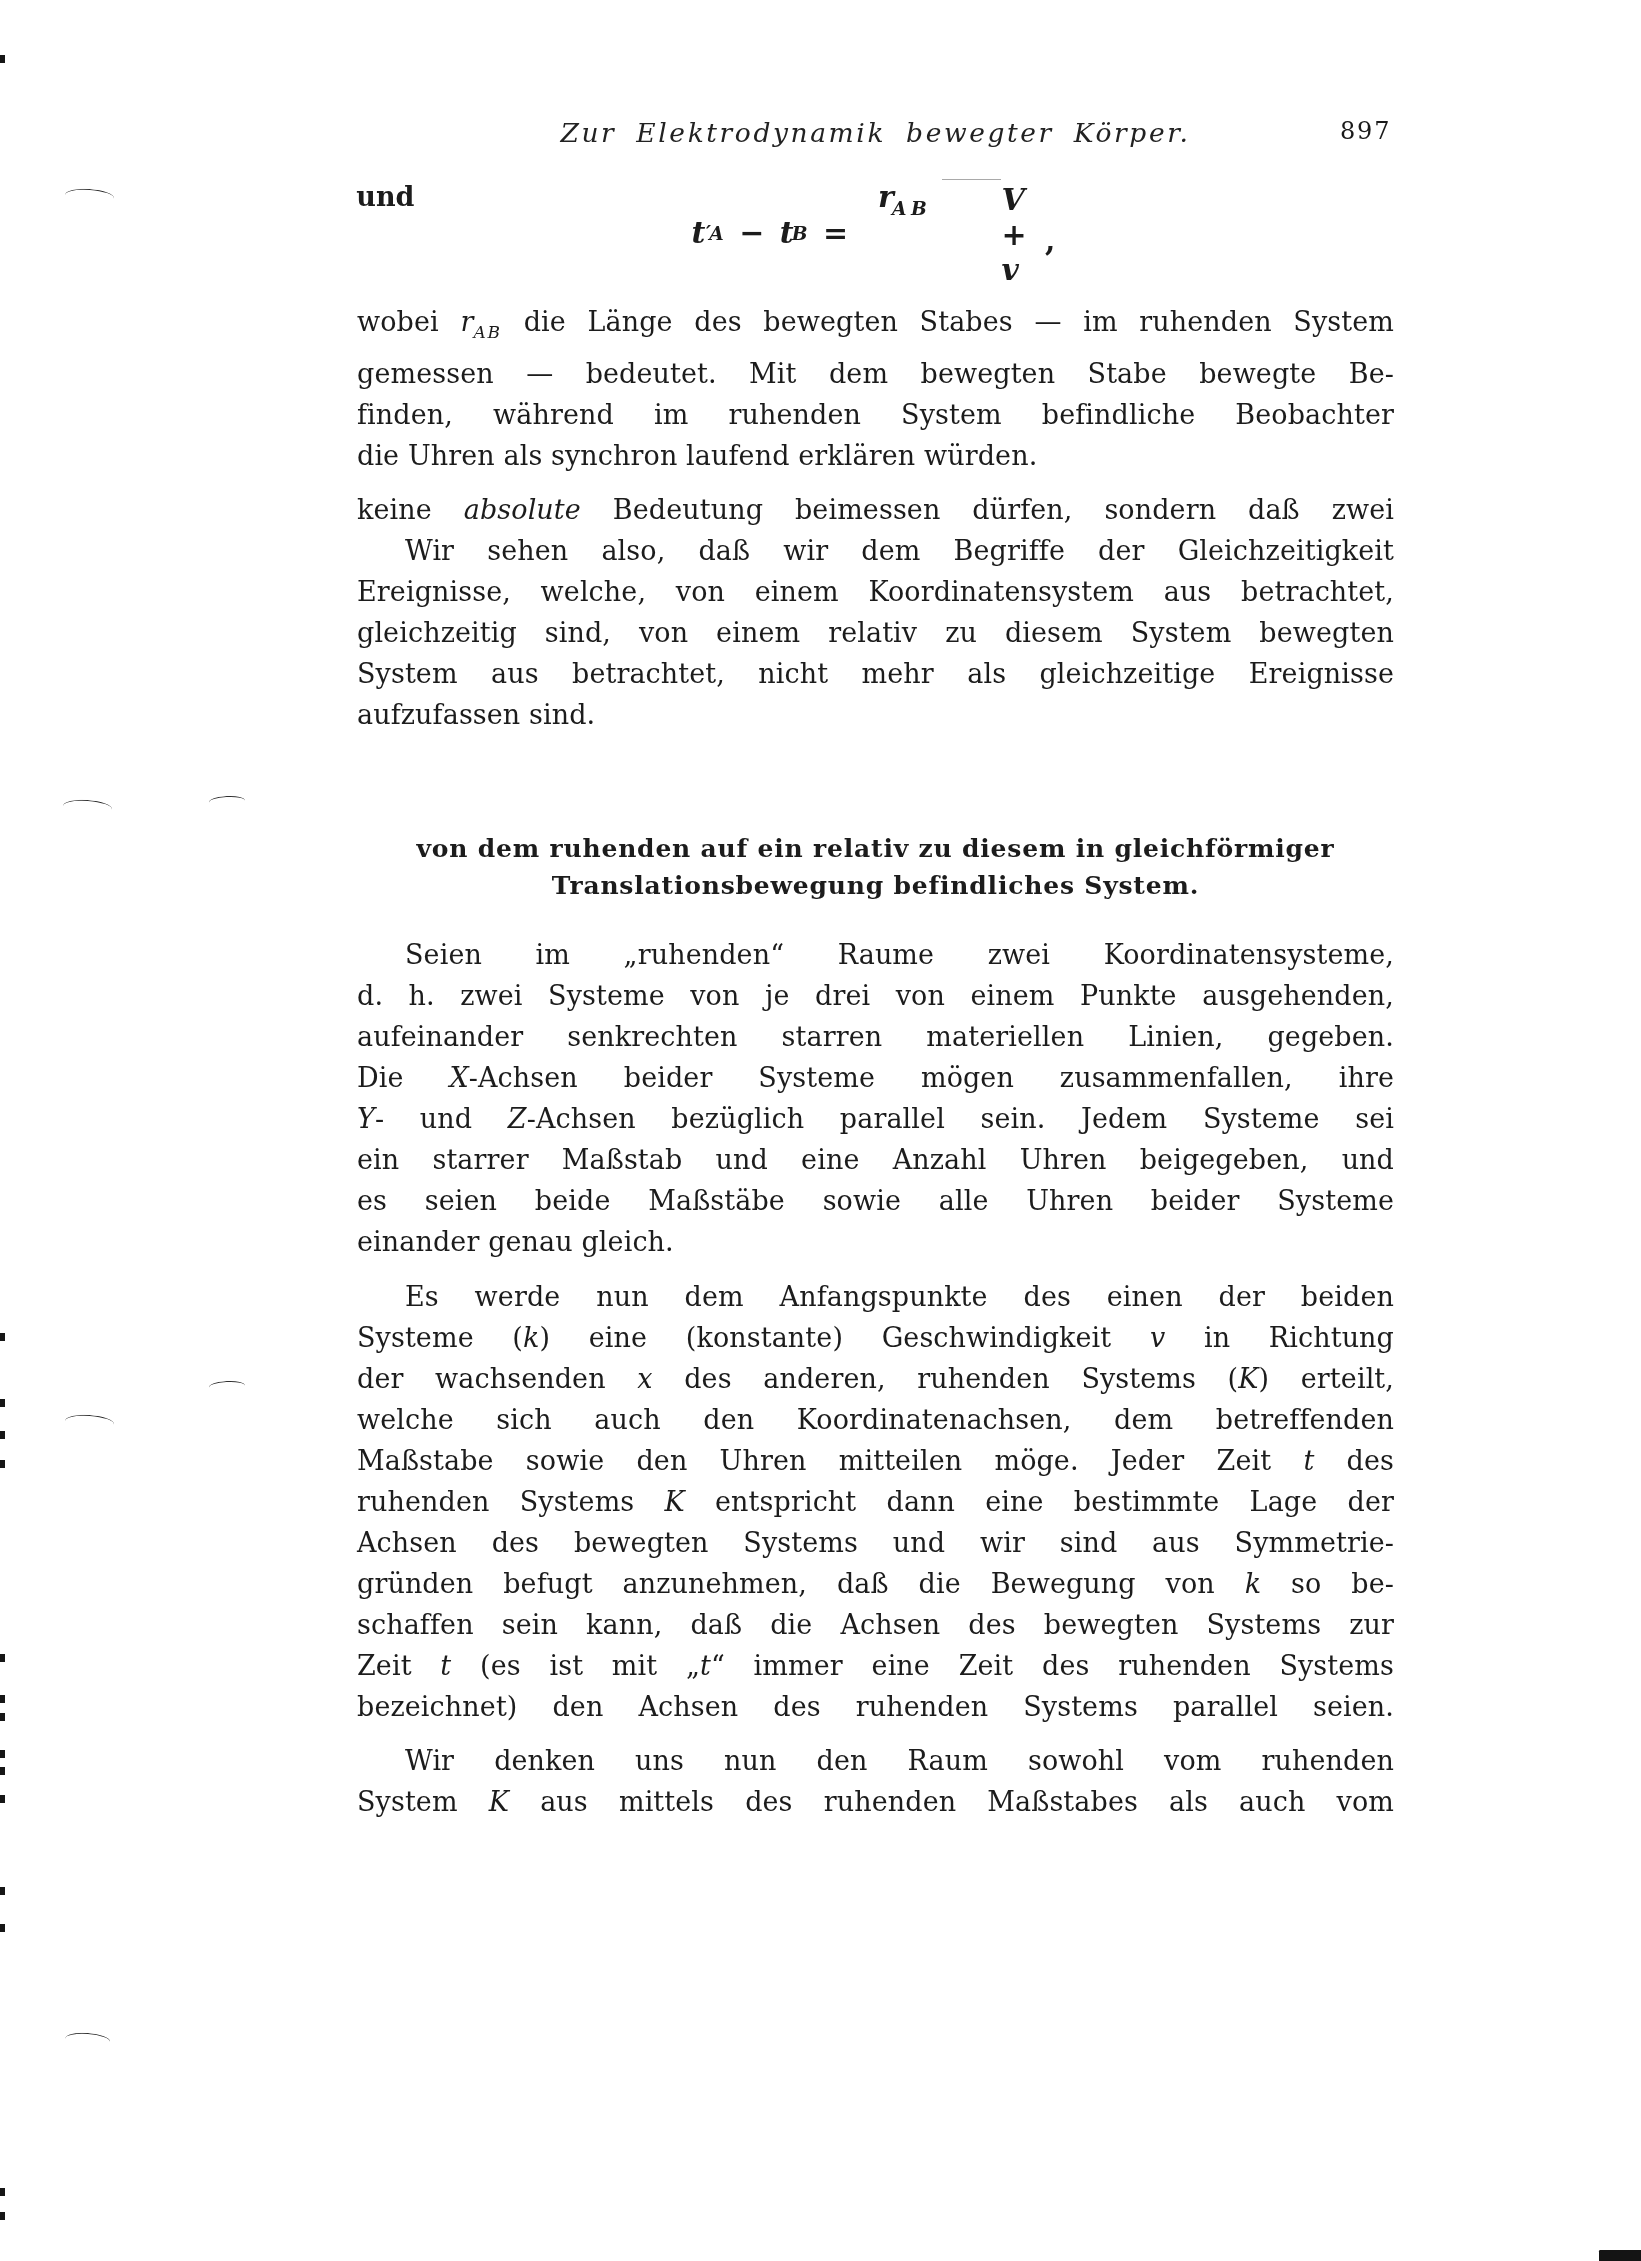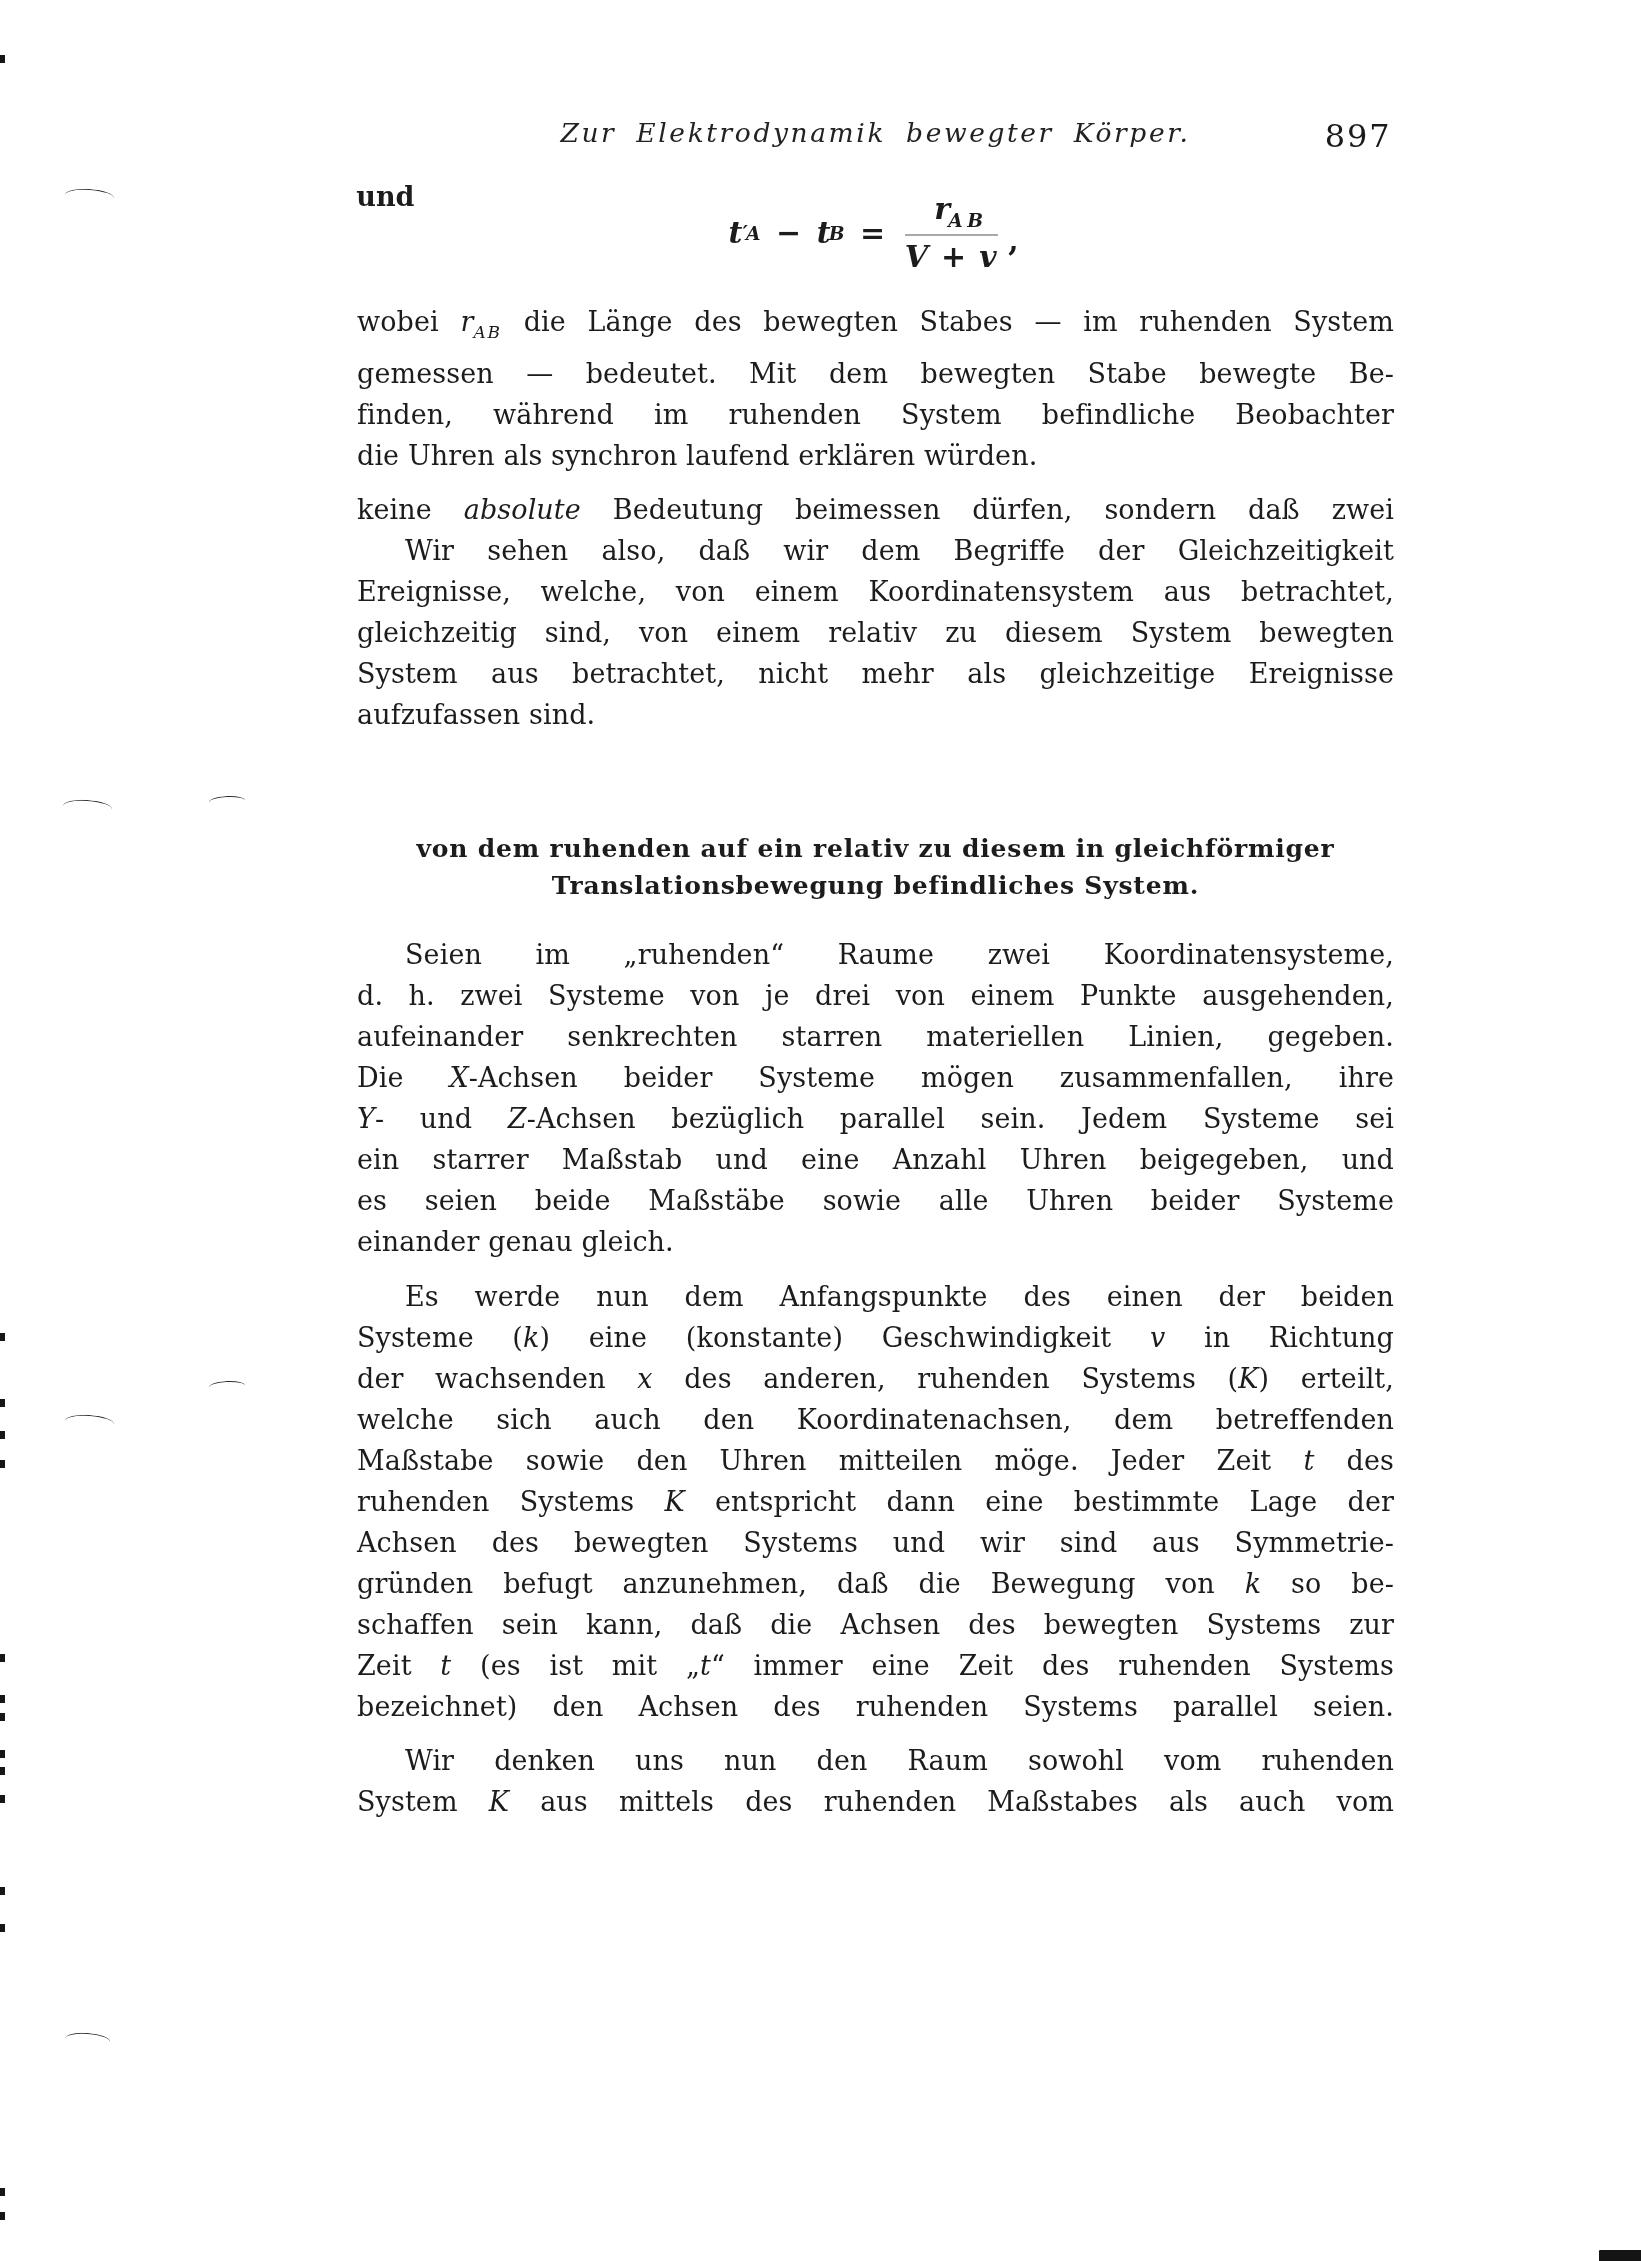--- a/index.html
+++ b/index.html
@@ -17,37 +17,37 @@
   .running-head {
     position: absolute; left: 357px; top: 117px; width: 1037px; height: 45px;
   }
   .running-title {
     display: block; text-align: center;
     font-style: italic; font-size: 26.5px; letter-spacing: 2.6px; word-spacing: 9px;
     color: #222;
   }
   .page-number {
     position: absolute; right: 2.6px; top: 0;
-    font-size: 32px; letter-spacing: 1.9px; font-style: normal; color: #1a1a1a;
+    font-size: 24px; letter-spacing: 1.9px; font-style: normal; color: #1a1a1a;
   }
 
   
   .equation-block {
     position: absolute; left: 355px; top: 163px; width: 1037px; height: 139px; font-weight: bold;
   }
   .lead-word { position: absolute; left: 1.3px; top: 18px; font-size: 27px; }
   .equation-row {
     position: absolute; left: 0; top: 0; width: 100%; height: 100%;
     display: flex; justify-content: center; align-items: center;
     font-style: italic; font-size: 30px;
   }
   .fsub { font-size: 18.7px; font-style: italic; vertical-align: -8.4px; margin-left: -1.9px; }
   .fprime { font-size: 19.4px; vertical-align: 10.3px; margin-left: 0.6px; }
   .fop { margin: 0 15.5px; font-style: normal; }
-  .frac { display: inline-flex; flex-direction: column; align-items: flex-end; margin-left: 4px; }
+  .frac { display: inline-flex; flex-direction: row; align-items: flex-start; margin-left: 4px; }
   .frac .num { padding: 0 10.3px 3.2px 10.3px; }
   .frac .num .fsub { letter-spacing: 4.5px; }
   .frac .bar { height: 1.9px; width: 100%; background: #a9a9a9; }
   .frac .den { padding-top: 3px; letter-spacing: 1.3px; }
   .fcomma { font-style: normal; margin-left: 10.3px; transform: translateY(7.7px); }
 
   
   .body-column {
     position: absolute; left: 357px; top: 301px; width: 1037px;
     font-size: 27px; line-height: 41px; letter-spacing: 0.1px;

